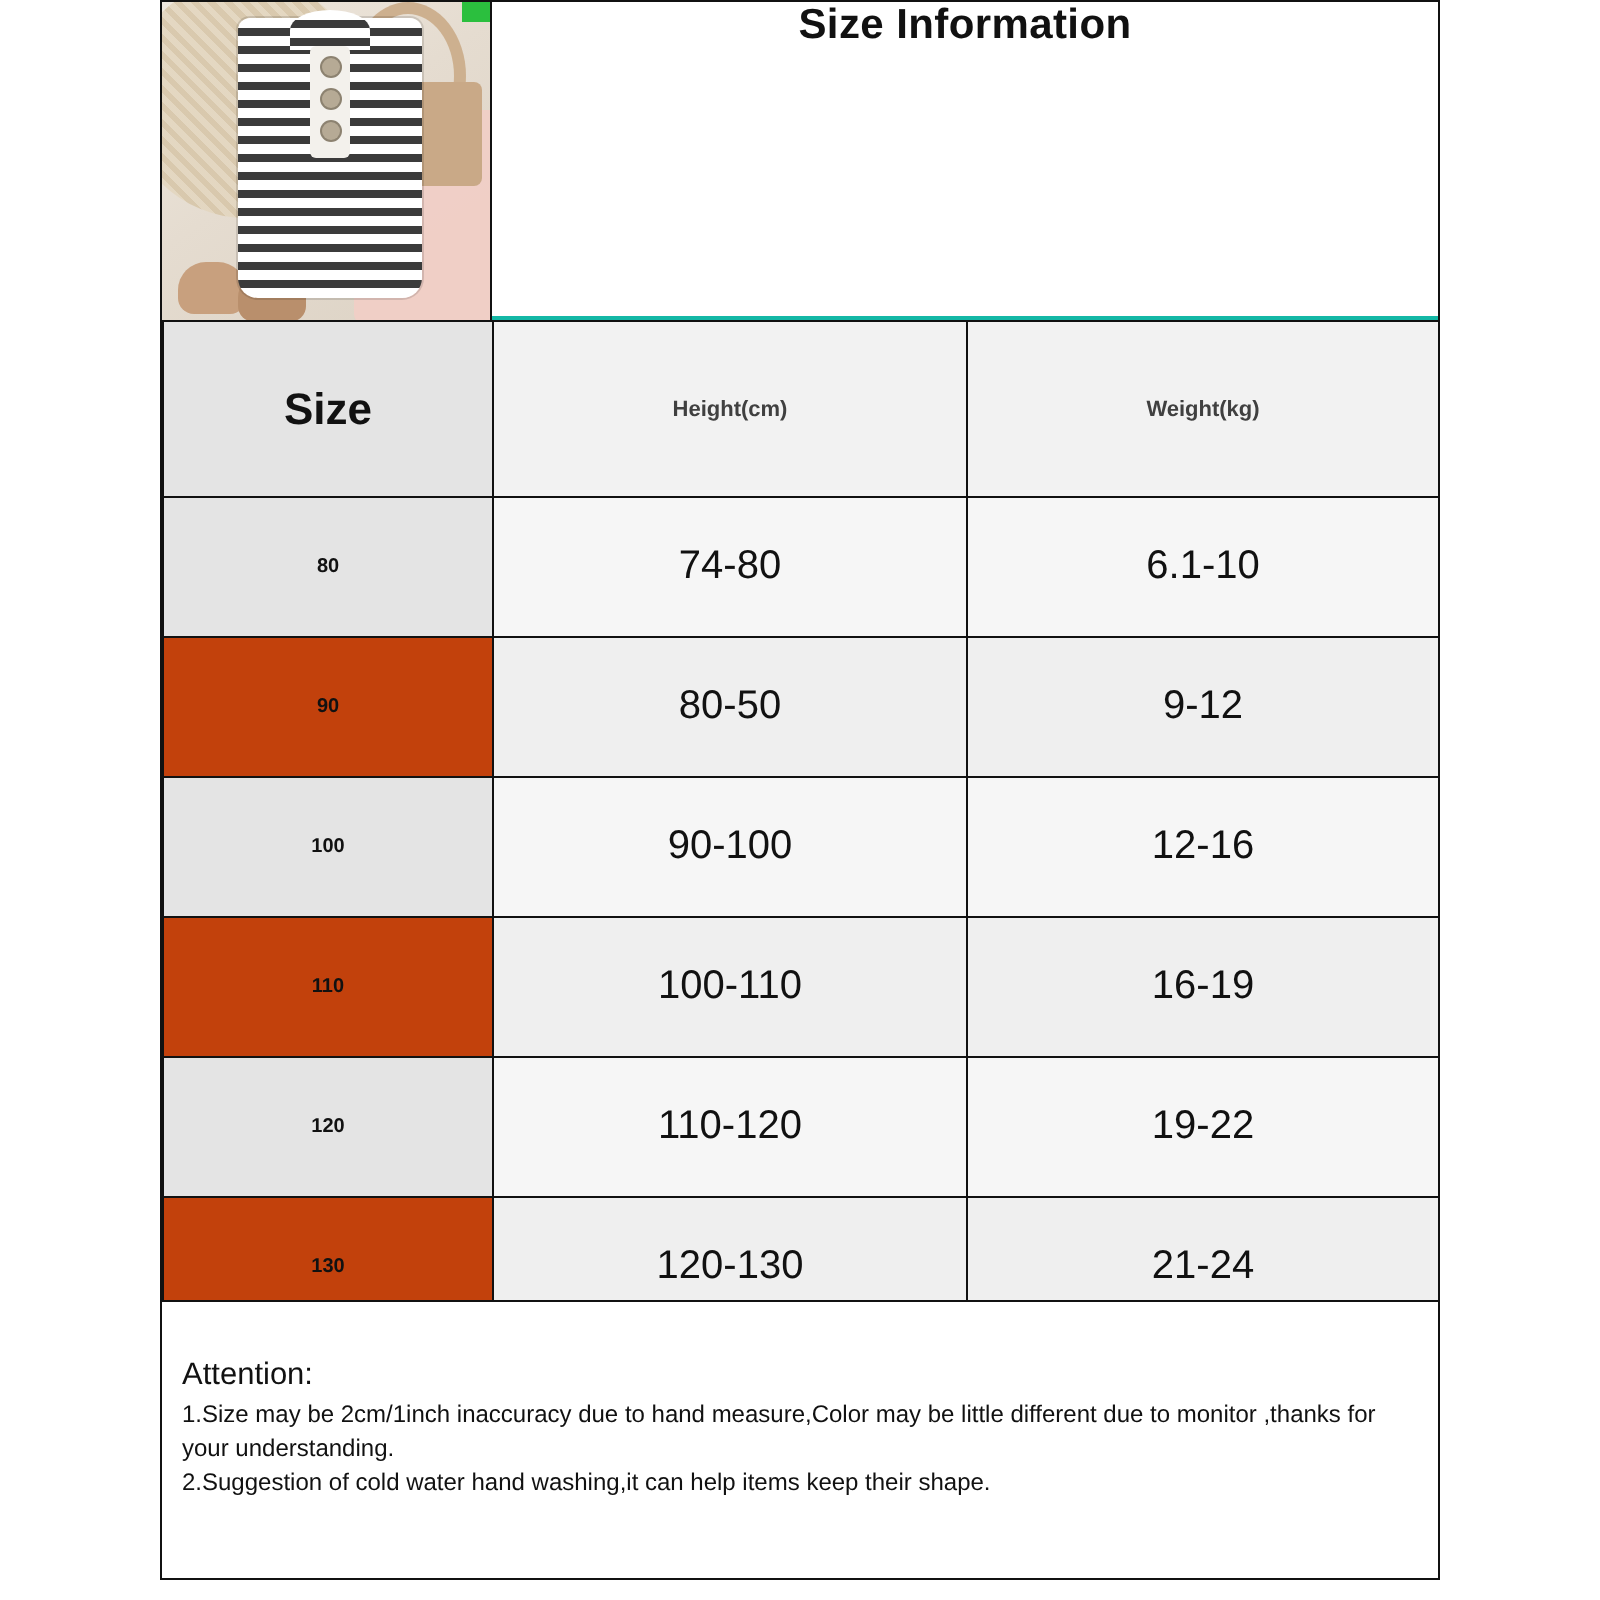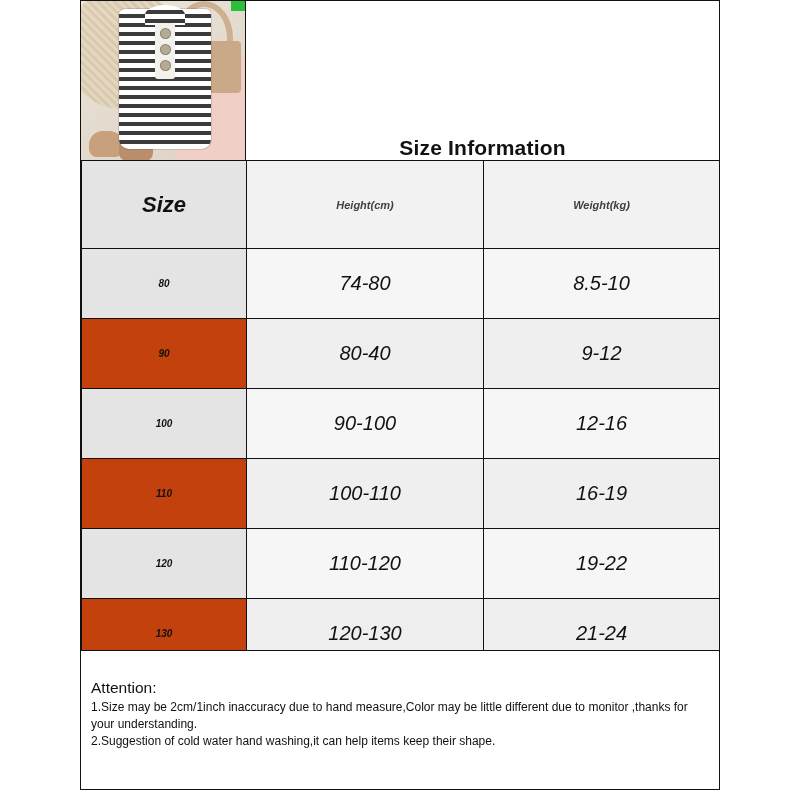--- a/index.html
+++ b/index.html
@@ -162,41 +162,40 @@
     right: 0;
     top: 0;
     width: 14px;
     height: 10px;
     background: #2bbf3e;
   }
 
   .title-cell {
     flex: 1 1 auto;
     display: flex;
-    align-items: flex-end;
+    align-items: flex-start;
     justify-content: center;
-    border-bottom: 1px solid #14b8a6;
+    border-bottom: 3px solid #14b8a6;
     box-sizing: border-box;
   }
   .title-text {
     font-size: 21px;
     font-weight: bold;
     color: #111111;
     letter-spacing: 0.2px;
   }
 
   
   .size-table {
     position: absolute;
     left: 0;
     top: 159px;
     width: 100%;
     border-collapse: collapse;
     table-layout: fixed;
-    font-style: italic;
   }
   .size-table td, .size-table th {
     border: 1px solid #111111;
     text-align: center;
     vertical-align: middle;
     padding: 0;
     box-sizing: border-box;
   }
   .size-table col.c1 { width: 165px; }
   .size-table col.c2 { width: 237px; }
@@ -293,25 +292,25 @@
       </colgroup>
       <tbody>
         <tr>
           <th class="hdr-size">Size</th>
           <th class="hdr-col">Height(cm)</th>
           <th class="hdr-col">Weight(kg)</th>
         </tr>
         <tr>
           <td class="cell-size">80</td>
           <td class="cell-val">74-80</td>
-          <td class="cell-val">8.5-10</td>
+          <td class="cell-val">6.1-10</td>
         </tr>
         <tr class="alt">
           <td class="cell-size">90</td>
-          <td class="cell-val">80-40</td>
+          <td class="cell-val">80-50</td>
           <td class="cell-val">9-12</td>
         </tr>
         <tr>
           <td class="cell-size">100</td>
           <td class="cell-val">90-100</td>
           <td class="cell-val">12-16</td>
         </tr>
         <tr class="alt">
           <td class="cell-size">110</td>
           <td class="cell-val">100-110</td>

